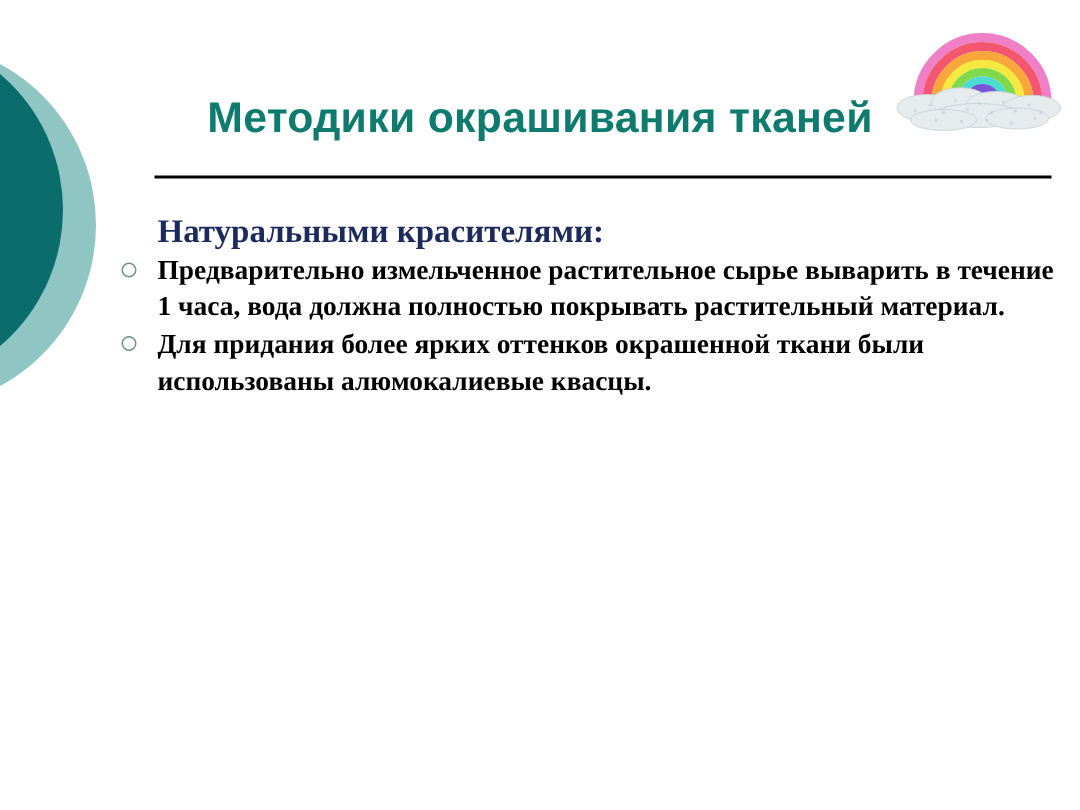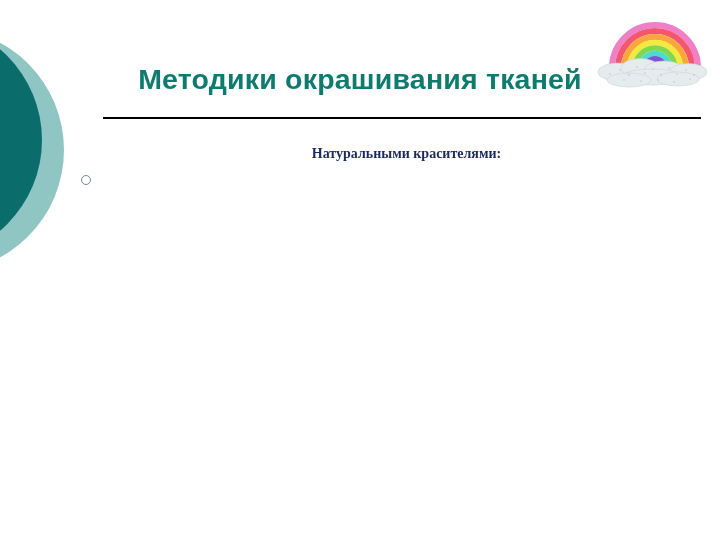--- a/index.html
+++ b/index.html
@@ -90,24 +90,24 @@
     position: absolute;
     left: 78px;
     top: 143px;
     width: 630px;
     z-index: 5;
   }
 
   #subtitle {
     margin: 0 0 3px 0;
     padding-left: 27px;
-    text-align: center;
+    text-align: left;
     font-family: "Liberation Serif", "DejaVu Serif", serif;
     font-weight: bold;
-    font-size: 14px;
+    font-size: 22px;
     line-height: 22px;
     color: #1d2a5c;
   }
 
   ul#bullet-list {
     list-style: none;
     margin: 0;
     padding: 0;
   }
 
@@ -192,17 +192,22 @@
   <div id="title-block">
     <h1 id="page-title">Методики окрашивания тканей</h1>
   </div>
   <div id="title-rule"></div>
 
   <div id="content-block">
     <p id="subtitle">Натуральными красителями:</p>
     <ul id="bullet-list">
       <li class="bullet-item">
         <span class="bullet-marker"></span>
+        <span class="bullet-text">Предварительно измельченное растительное сырье выварить в течение 1 часа, вода должна полностью покрывать растительный материал.</span>
+      </li>
+      <li class="bullet-item">
+        <span class="bullet-marker"></span>
+        <span class="bullet-text">Для придания более ярких оттенков окрашенной ткани были использованы алюмокалиевые квасцы.</span>
       </li>
     </ul>
   </div>
 
 </div>
 
 </body></html>

